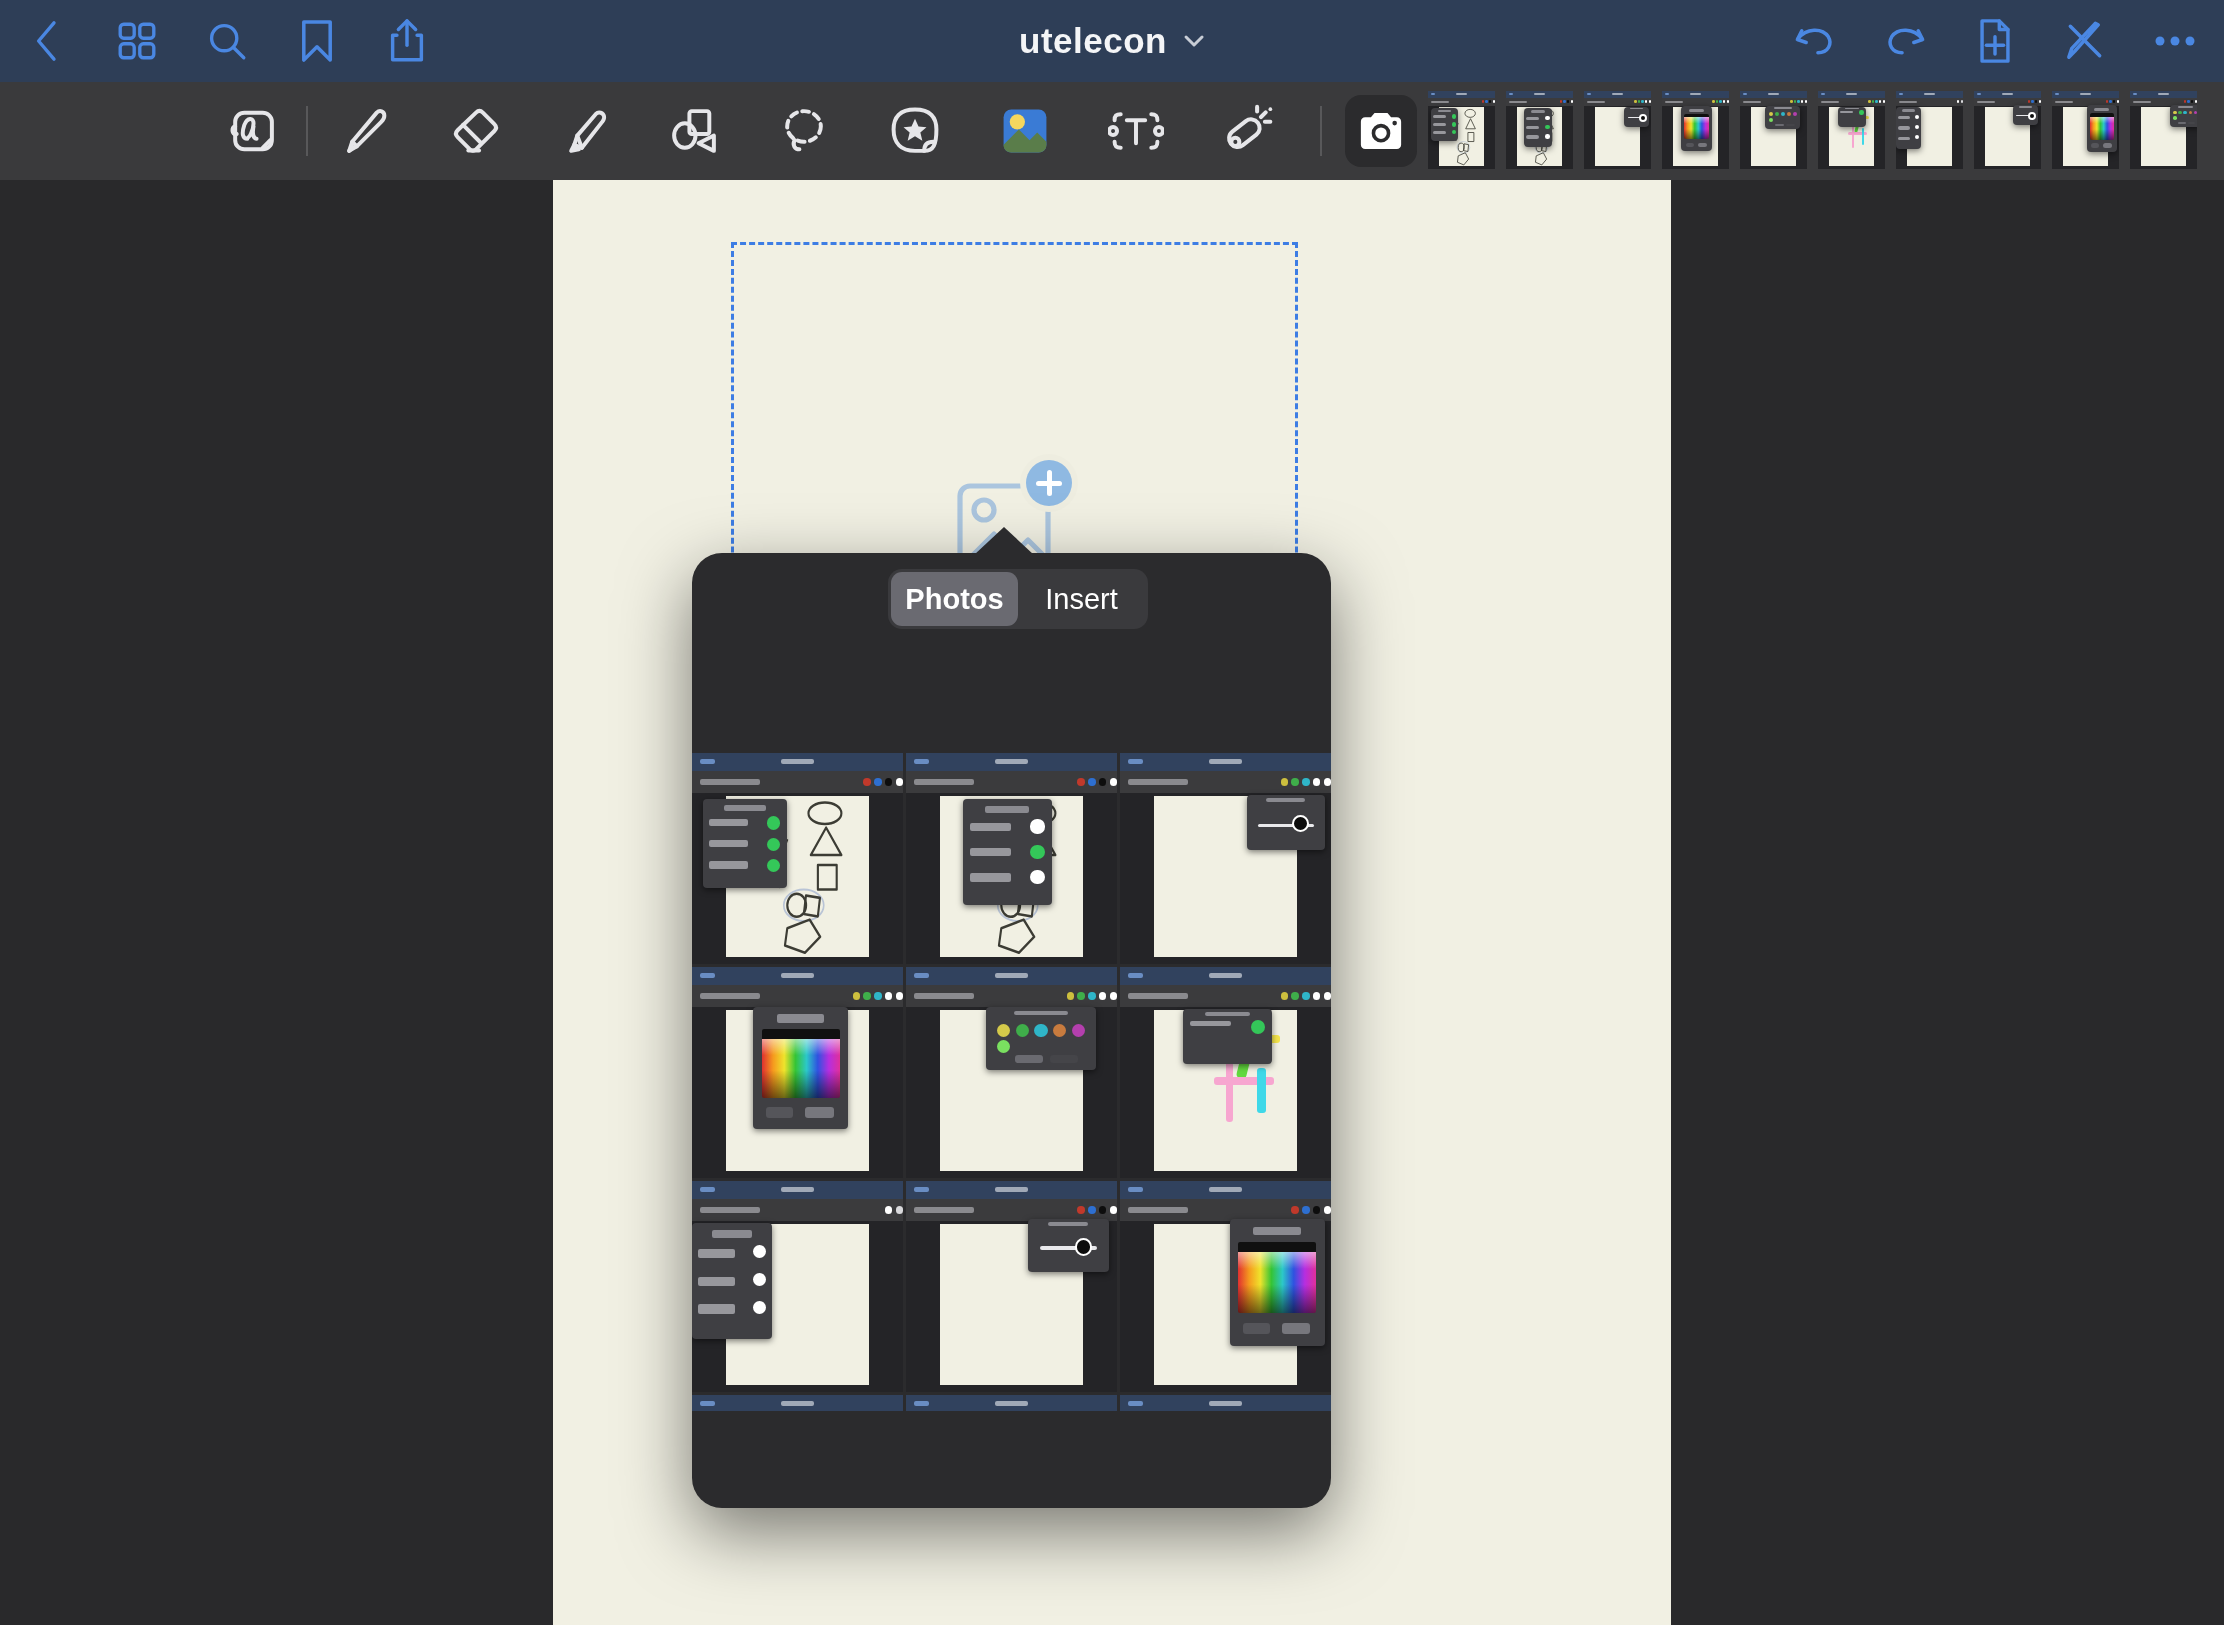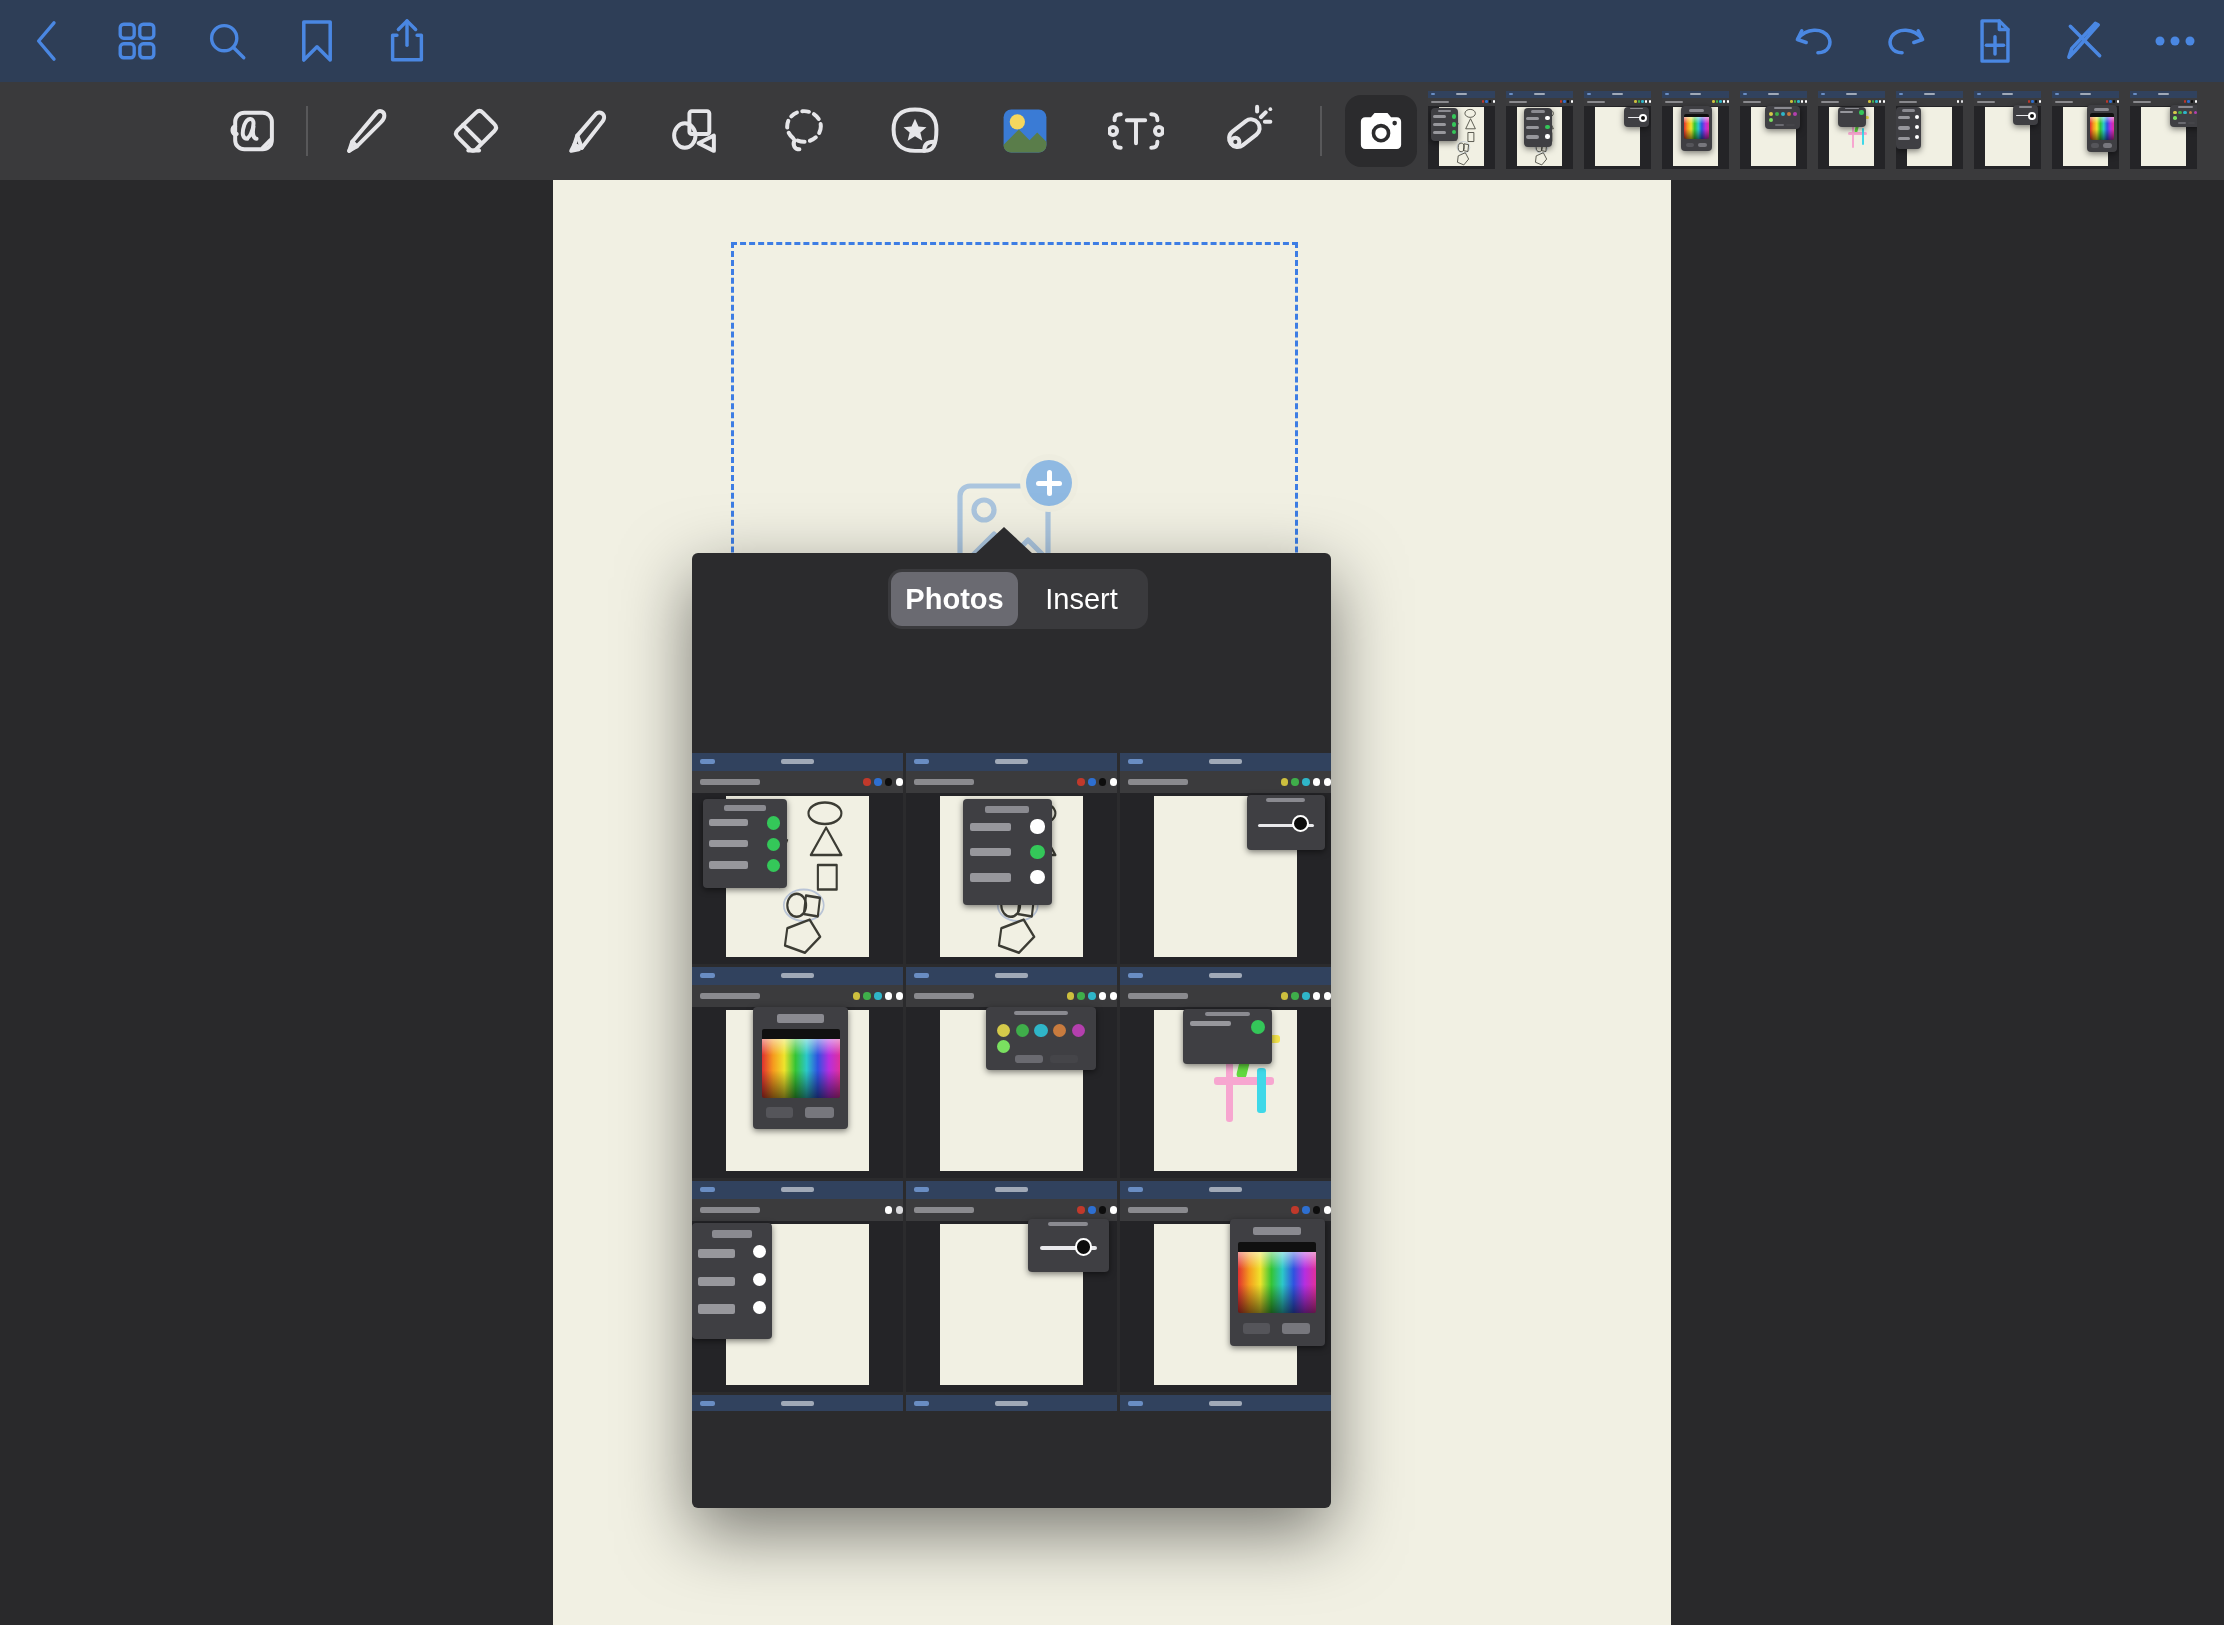--- a/index.html
+++ b/index.html
@@ -46,21 +46,21 @@
                   border:3px dashed #3d7de4;cursor:move;}
   .placeholder{position:absolute;left:954px;top:474px;width:110px;height:96px;cursor:pointer;}
   .plus-badge{position:absolute;right:-8px;top:-14px;width:46px;height:46px;border-radius:50%;
               background:#8fb9e2;box-shadow:0 0 0 6px #eeede0;
               display:flex;align-items:center;justify-content:center;}
   .plus-badge:before{content:"";position:absolute;width:26px;height:5px;background:#fff;border-radius:3px;}
   .plus-badge:after{content:"";position:absolute;width:5px;height:26px;background:#fff;border-radius:3px;}
 
   
   .popover{position:absolute;left:692px;top:553px;width:639px;height:955px;background:#2b2b2d;
-           border-radius:6px;box-shadow:0 24px 70px rgba(0,0,0,.5);}
+           border-radius:30px;box-shadow:0 24px 70px rgba(0,0,0,.5);}
   .pop-arrow{position:absolute;left:282px;top:-26px;width:0;height:0;
              border-left:30px solid transparent;border-right:30px solid transparent;
              border-bottom:28px solid #2b2b2d;}
   .segmented{position:absolute;left:196px;top:16px;width:260px;height:60px;border-radius:14px;
              background:#3a3a3d;display:flex;padding:3px;box-sizing:border-box;}
   .seg{flex:1;display:flex;align-items:center;justify-content:center;color:#fff;
        font-size:29px;border-radius:11px;cursor:pointer;}
   .seg.sel{background:#6a6a71;font-weight:700;}
   .searchbar{position:absolute;left:34px;top:100px;width:572px;height:64px;border-radius:16px;
              background:#48484b;display:flex;align-items:center;gap:14px;padding:0 20px;
@@ -107,20 +107,26 @@
       </div>
       <div class="tb-btn">
         <svg width="42" height="46" viewBox="0 0 28 32">
           <path d="M7 12 H4 V29 H24 V12 H21"></path>
             <line x1="14" y1="2" x2="14" y2="19"></line>
           <polyline points="8,8 14,2 20,8"></polyline>
         </svg>
       </div>
     </div>
 
+    <div class="tb-title">
+      <span class="t">utelecon</span>
+      <svg width="22" height="16" viewBox="0 0 22 16" style="stroke:#c8cdd6;fill:none;stroke-width:3;stroke-linecap:round;stroke-linejoin:round;">
+          <polyline points="3,4 11,12 19,4"></polyline>
+        </svg>
+    </div>
 
     <div class="tb-group tb-right">
       <div class="tb-btn">
         <svg width="44" height="40" viewBox="0 0 30 26">
             <path d="M6 6 L3 12 L9 14"></path>
             <path d="M3.5 11.5 C9 4 20 4 24 10 C27 15 24 21 17 21"></path>
           </svg>
       </div>
       <div class="tb-btn">
         <svg width="44" height="40" viewBox="0 0 30 26">

